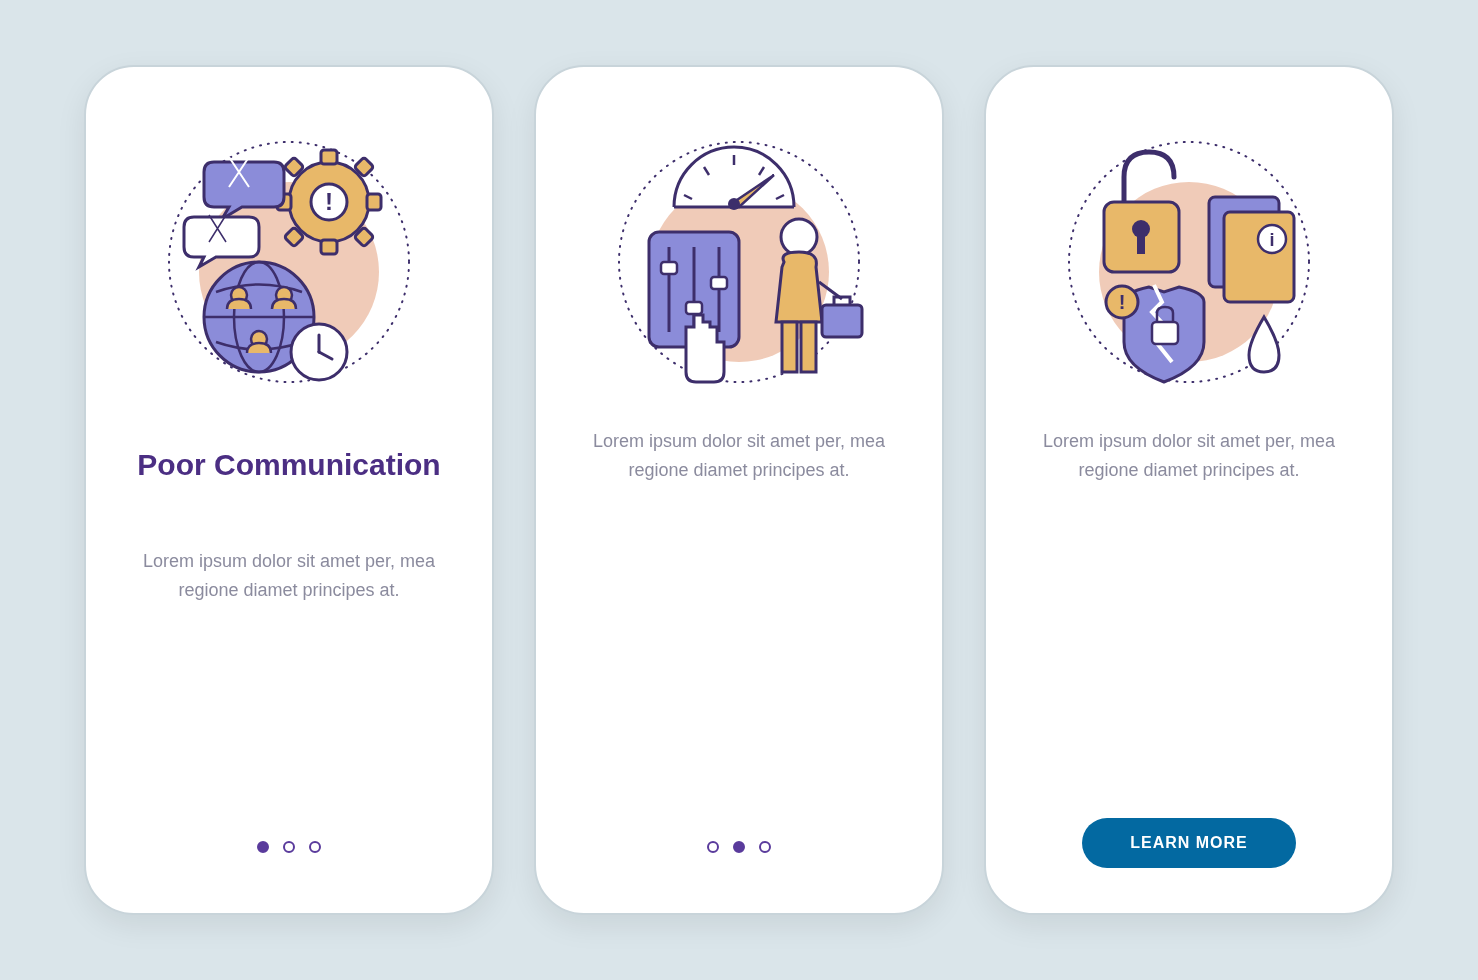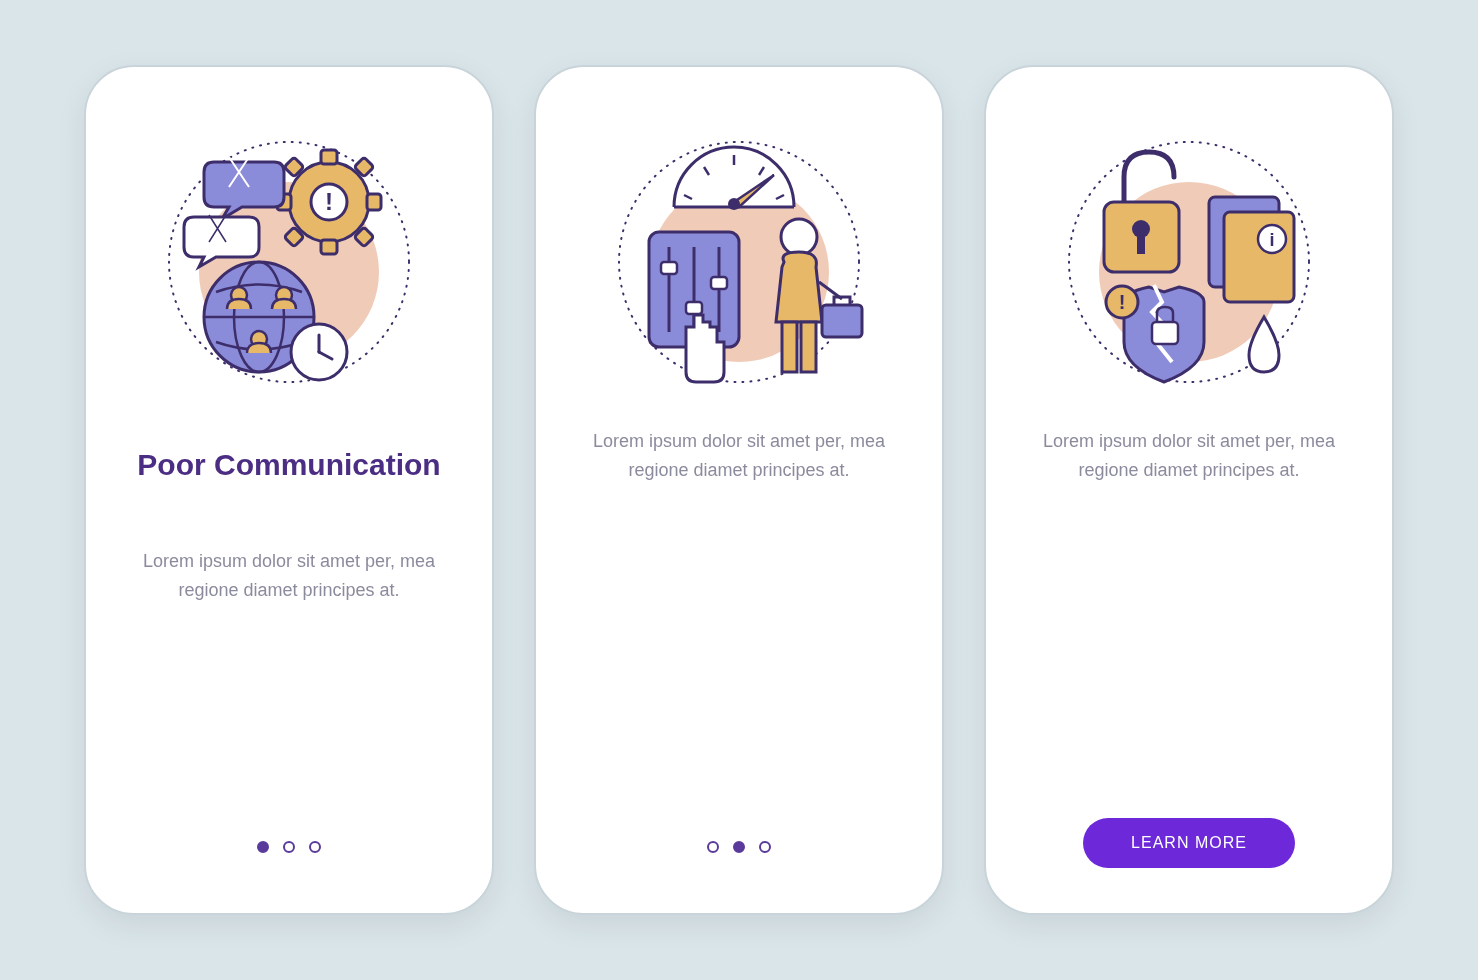--- a/index.html
+++ b/index.html
@@ -65,24 +65,24 @@
       border-radius: 50%;
       border: 2px solid #5a3b9c;
       background: transparent;
     }
     .dot.active {
       background: #5a3b9c;
     }
     .cta-button {
       position: absolute;
       bottom: 45px;
-      background: #6d28d9;
+      background: #0369a1;
       color: #ffffff;
       font-size: 16px;
-      font-weight: 400;
+      font-weight: 700;
       letter-spacing: 1px;
       padding: 16px 48px;
       border-radius: 35px;
       border: none;
       cursor: pointer;
     }
   </style>
 </head>
 <body>
 

